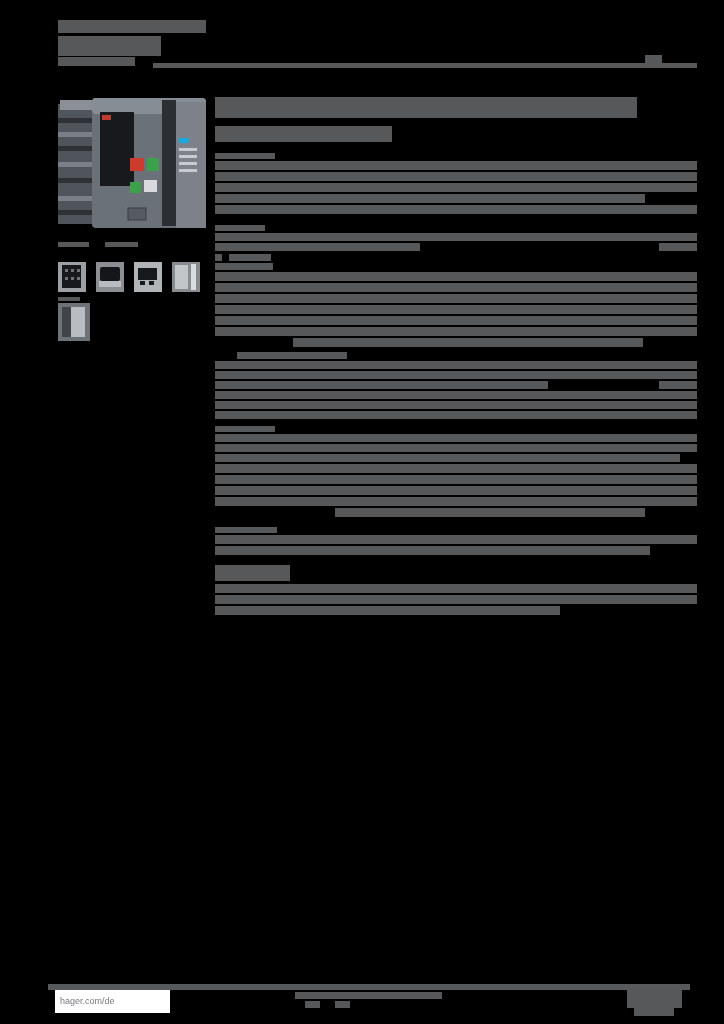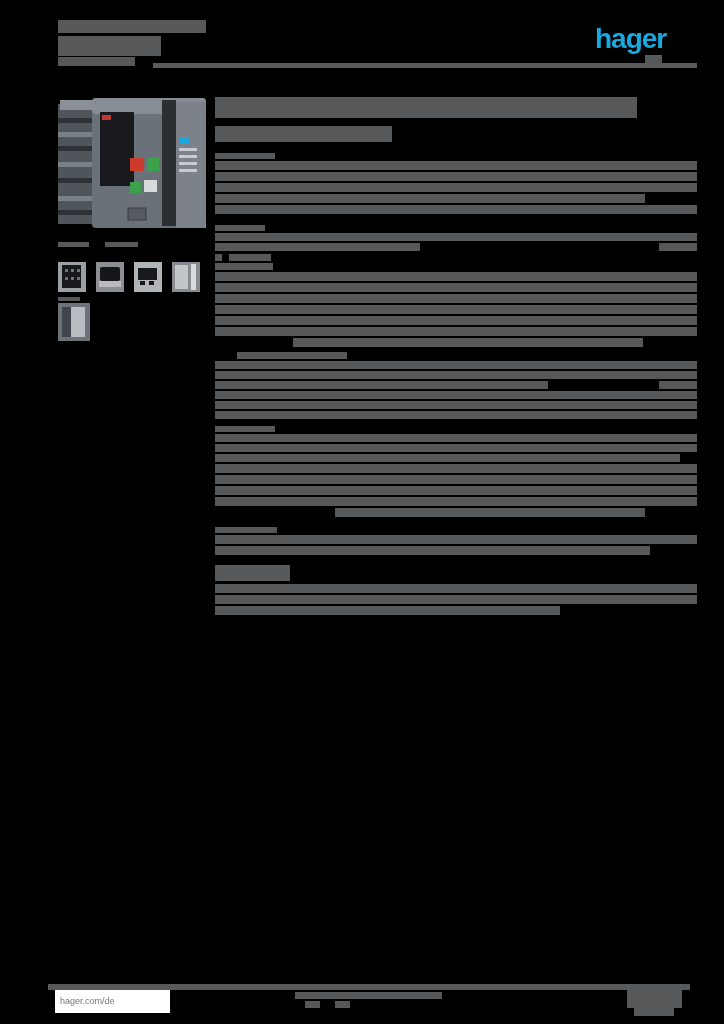--- a/index.html
+++ b/index.html
@@ -53,21 +53,20 @@
 </head>
 <body>
 
 <div class="page">
 
   <div class="hdr-text">
       <div class="rrow" style="margin-top: 0px;"><span class="bar" style="width: 148px; height: 13px;"></span></div>
       <div class="rrow" style="margin-top: 3px;"><span class="bar" style="width: 103px; height: 20px;"></span></div>
       <div class="rrow" style="margin-top: 1px;"><span class="bar" style="width: 77px; height: 9px;"></span></div>
     </div>
-  <div class="logo">hager</div>
   <div class="logo-sub">
       <div class="rrow" style="margin-top: 0px;"><span class="bar" style="width: 17px; height: 9px;"></span></div>
     </div>
   <div class="hdr-rule"></div>
 
   <div class="leftcol">
     <div class="photo">
       <svg width="148" height="148" viewBox="0 0 148 148">
 
         <rect x="0" y="16" width="40" height="120" fill="#50555b"></rect>

